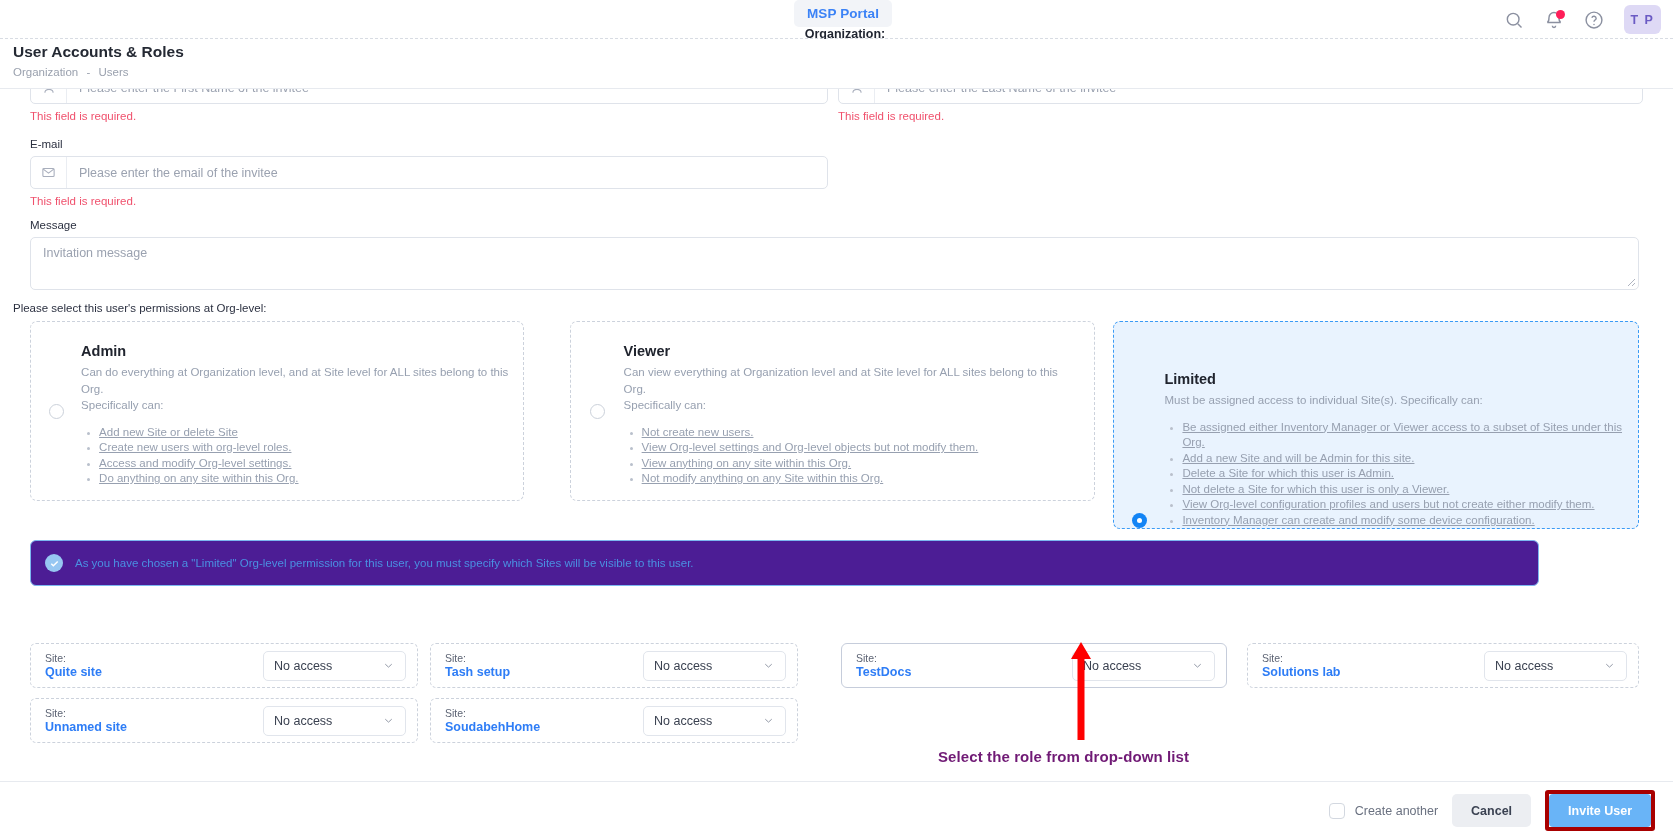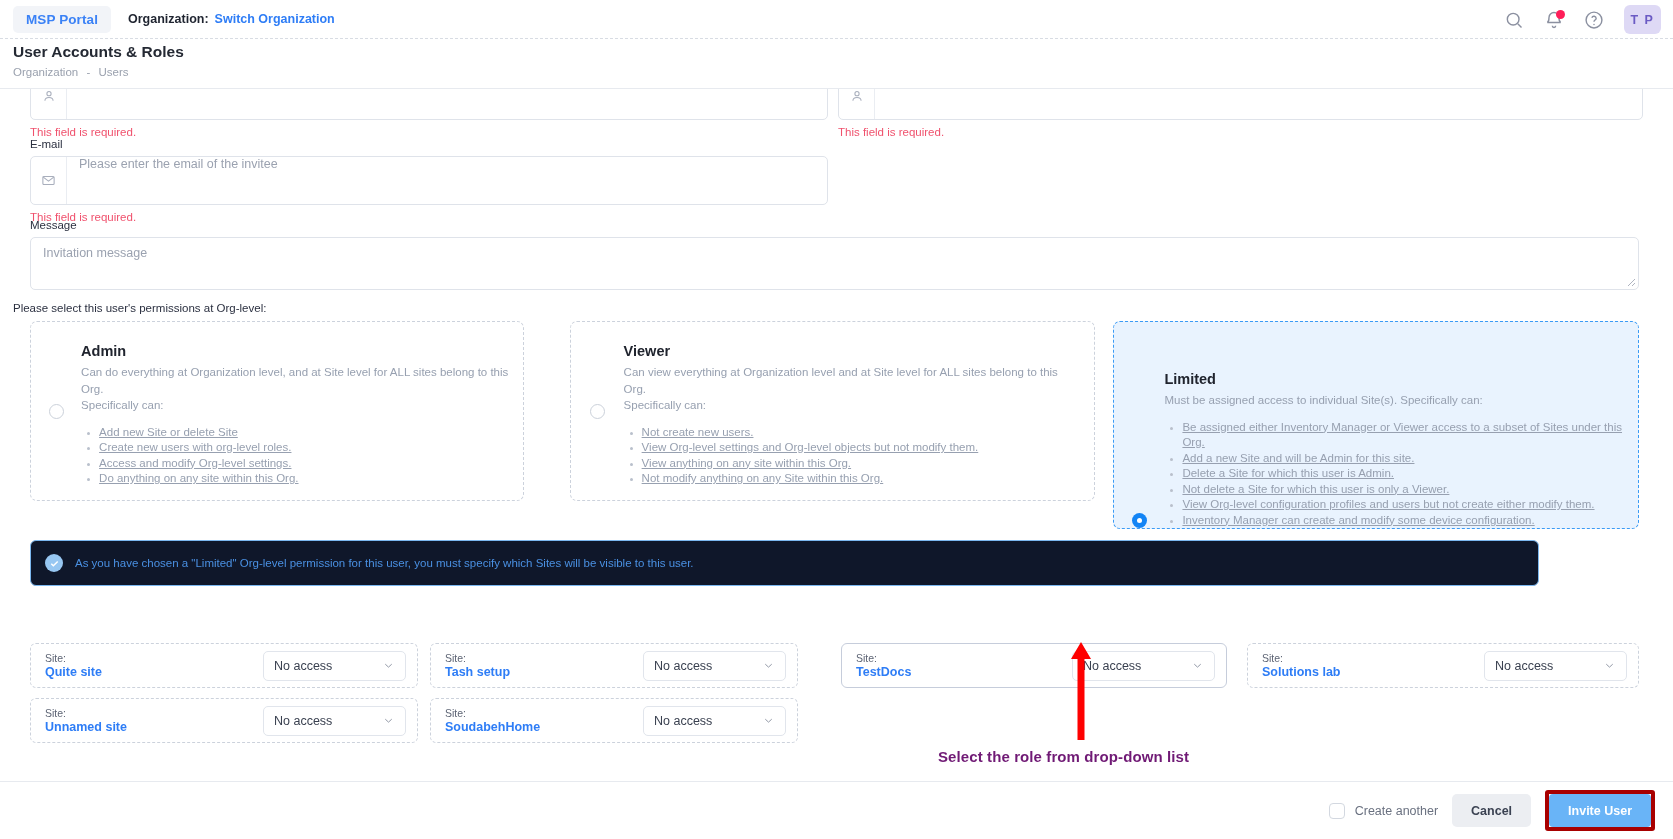--- a/index.html
+++ b/index.html
@@ -15,20 +15,21 @@
     width: 1673px; height: 839px;
     background: #ffffff;
   }
 
   
   .topbar {
     position: absolute; top: 0; left: 0; width: 1673px; height: 39px;
     background: #ffffff;
     display: flex; align-items: center;
     border-bottom: 1px dashed #d8dce3;
+    flex-direction: column;
   }
   .brand-chip {
     margin-left: 13px;
     padding: 6px 13px;
     background: #f2f4f8;
     border-radius: 5px;
     color: #3b82f6;
     font-size: 13.5px;
     font-weight: bold;
     letter-spacing: .1px;
@@ -86,22 +87,22 @@
     position: absolute; top: 89px; left: 0; width: 1673px; height: 692px;
     background: #ffffff;
     overflow: hidden;
   }
 
   .field-row { position: absolute; }
   .field-label {
     font-size: 11.5px; color: #2b3040; margin-bottom: 6px;
   }
   .input-wrap {
-    display: flex; align-items: flex-start;
-    height: 49px;
+    display: flex; align-items: center;
+    height: 33px;
     border: 1px solid #dfe3ea; border-radius: 5px;
     background: #fff;
   }
   .input-icon {
     width: 36px; height: 100%;
     border-right: 1px solid #eaedf2;
     display: flex; align-items: center; justify-content: center;
     color: #a8aebc;
   }
   .input-ph {
@@ -166,21 +167,21 @@
   .perm-list { margin: 11px 0 0 0; padding-left: 18px; }
   .perm-list li {
     font-size: 11.5px; color: #97a0b0; line-height: 15.5px; margin-bottom: 0px; text-decoration: underline;
   }
   .perm-list li::marker { color: #b9c0cc; font-size: 9px; }
 
   
   .banner {
     position: absolute; left: 30px; top: 451px;
     width: 1509px; height: 46px;
-    background: #0f172a;
+    background: #4c1d95;
     border: 1px solid #7cb8f0;
     border-radius: 6px;
     display: flex; align-items: center;
   }
   .banner-icon {
     margin-left: 14px;
     width: 18px; height: 18px; border-radius: 50%;
     background: #97c7f2; color: #fff;
     display: flex; align-items: center; justify-content: center;
     font-size: 11px;

